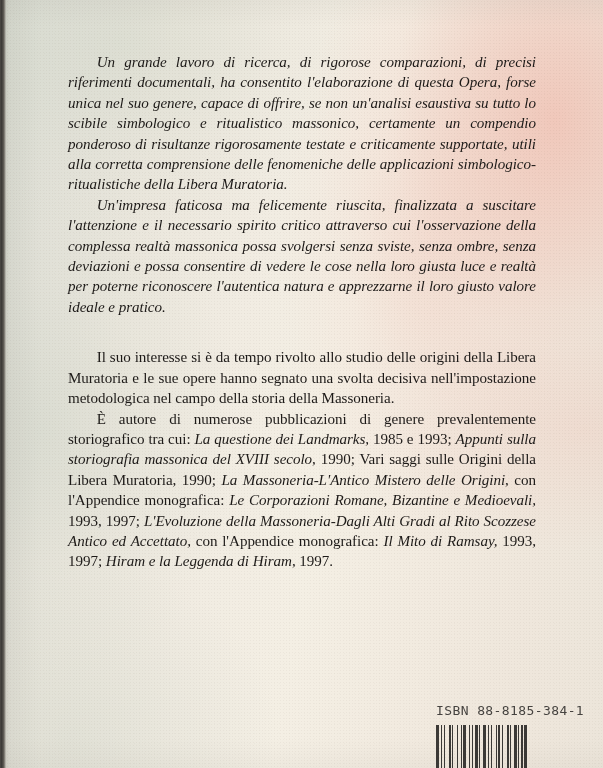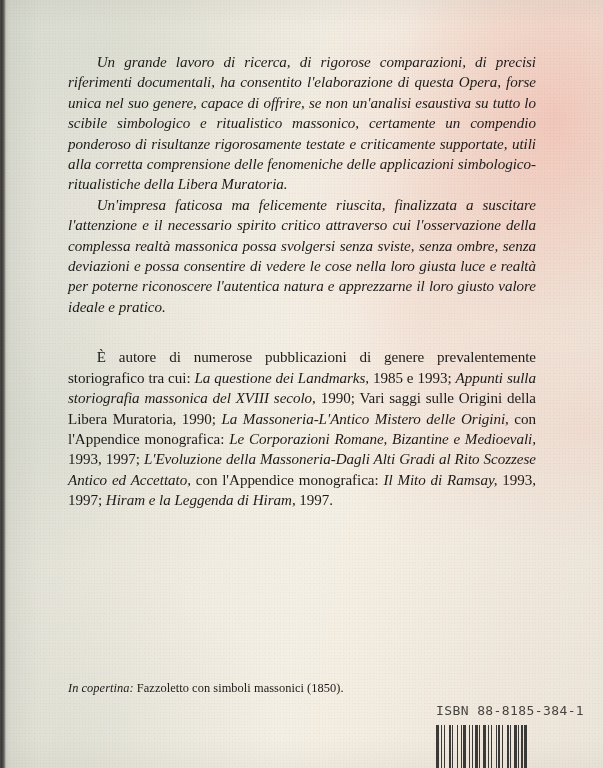--- a/index.html
+++ b/index.html
@@ -159,28 +159,26 @@
   <div class="spine"></div>
 
   <div class="content">
 
     <div class="blurb">
       <p class="p1">Un grande lavoro di ricerca, di rigorose comparazioni, di precisi riferimenti documentali, ha consentito l'elaborazione di questa Opera, forse unica nel suo genere, capace di offrire, se non un'analisi esaustiva su tutto lo scibile simbologico e ritualistico massonico, certamente un compendio ponderoso di risultanze rigorosamente testate e criticamente supportate, utili alla corretta comprensione delle fenomeniche delle applicazioni simbologico-ritualistiche della Libera Muratoria.</p>
       <p class="p2">Un'impresa faticosa ma felicemente riuscita, finalizzata a suscitare l'attenzione e il necessario spirito critico attraverso cui l'osservazione della complessa realtà massonica possa svolgersi senza sviste, senza ombre, senza deviazioni e possa consentire di vedere le cose nella loro giusta luce e realtà per poterne riconoscere l'autentica natura e apprezzarne il loro giusto valore ideale e pratico.</p>
     </div>
 
     <div class="bio">
+      <p class="p2">Il suo interesse si è da tempo rivolto allo studio delle origini della Libera Muratoria e le sue opere hanno segnato una svolta decisiva nell'impostazione metodologica nel campo della storia della Massoneria.</p>
       <p class="p3"><span>È autore di numerose pubblicazioni di genere prevalentemente storiografico tra cui: </span><span id="biblio-segments"><i>La questione dei Landmarks,</i><span> 1985 e 1993; </span><i>Appunti sulla storiografia massonica del XVIII secolo</i><span>, 1990; Vari saggi sulle Origini della Libera Muratoria, 1990; </span><i>La Massoneria-L'Antico Mistero delle Origini</i><span>, con l'Appendice monografica: </span><i>Le Corporazioni Romane, Bizantine e Medioevali,</i><span> 1993, 1997; </span><i>L'Evoluzione della Massoneria-Dagli Alti Gradi al Rito Scozzese Antico ed Accettato,</i><span> con l'Appendice monografica: </span><i>Il Mito di Ramsay,</i><span> 1993, 1997; </span><i>Hiram e la Leggenda di Hiram</i><span>, 1997.</span></span></p>
     </div>
 
   </div>
 
-  <div class="caption">
-    <span class="lead">In copertina:</span><span> Fazzoletto con simboli massonici (1850).</span>
-  </div>
 
   <div class="isbn-block">
     <div class="isbn-text">ISBN 88-8185-384-1</div>
     <div class="barcode" id="barcode">
         <span style="left: 0px; width: 3.175px;"></span>
         <span style="left: 4.7px; width: 0.825px;"></span>
         <span style="left: 8.225px; width: 0.825px;"></span>
         <span style="left: 12.925px; width: 2px;"></span>
         <span style="left: 16.45px; width: 0.825px;"></span>
         <span style="left: 21.15px; width: 0.825px;"></span>

